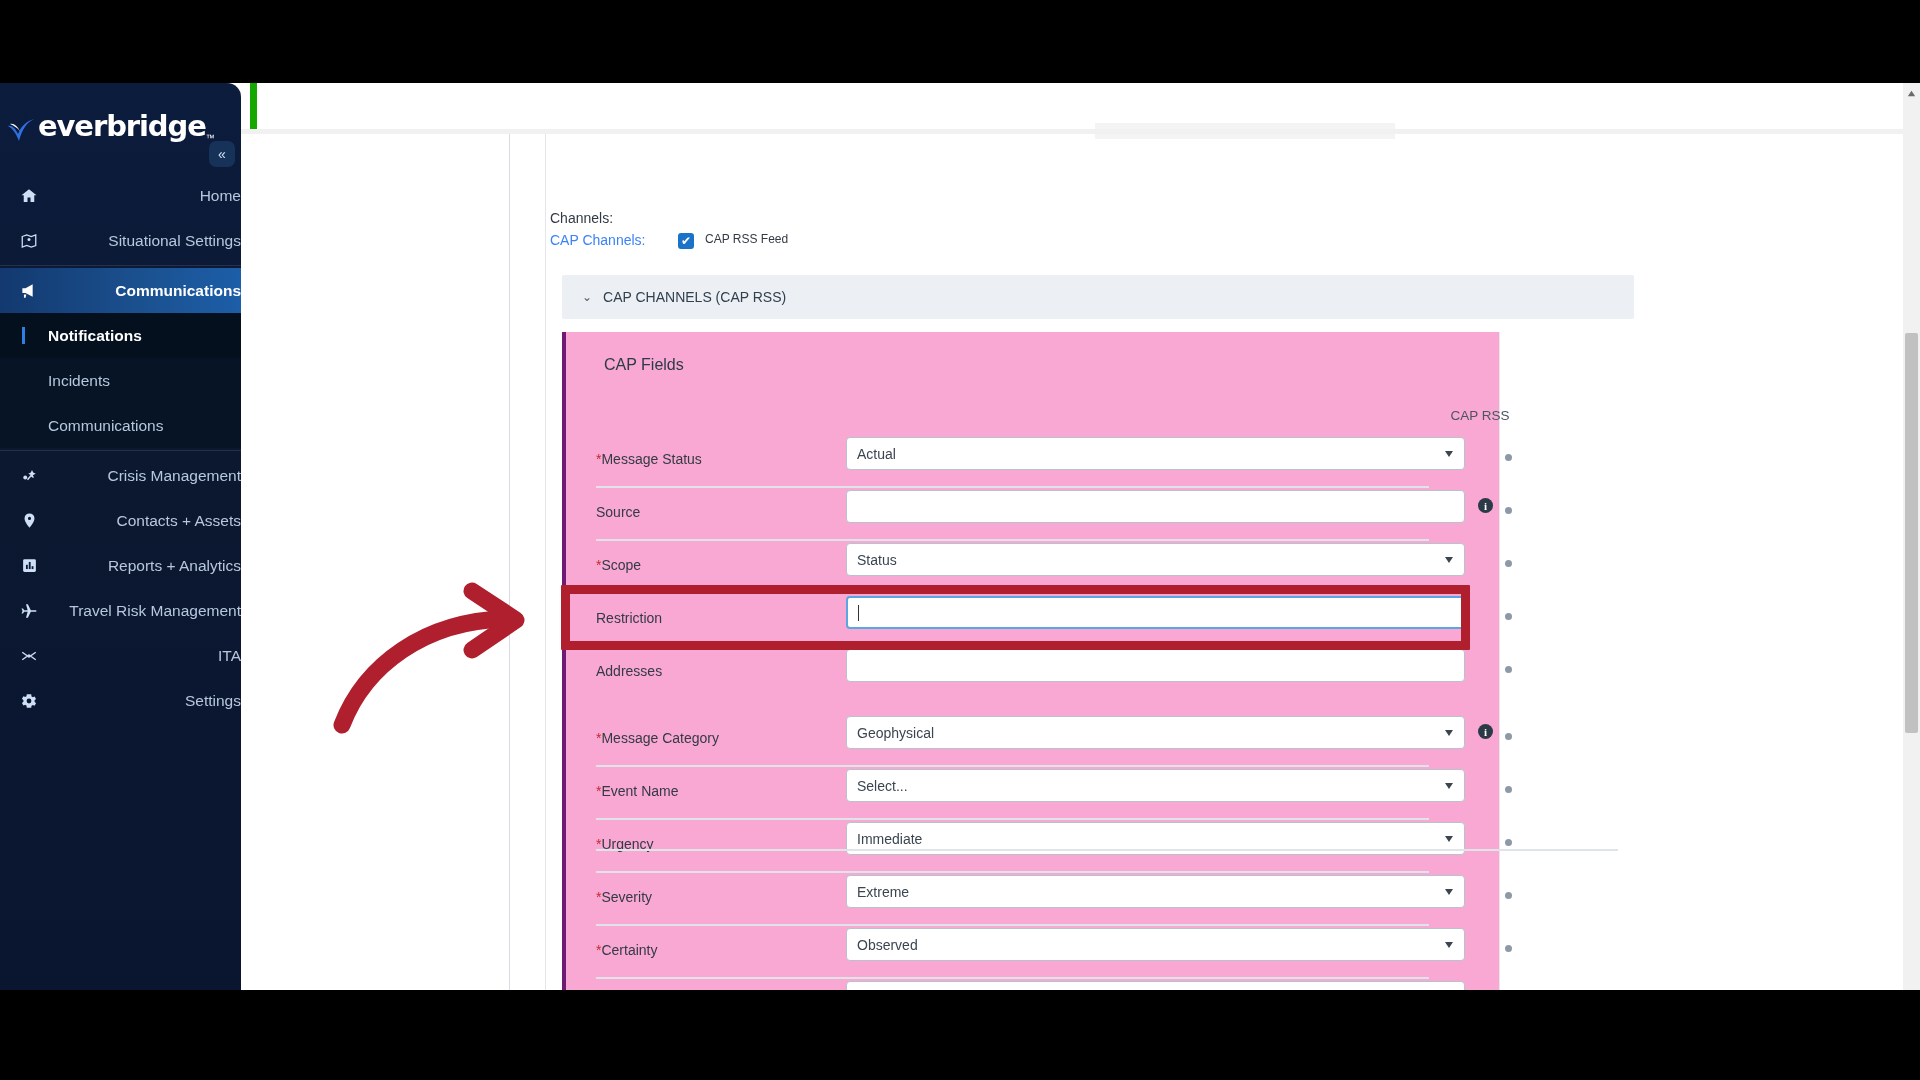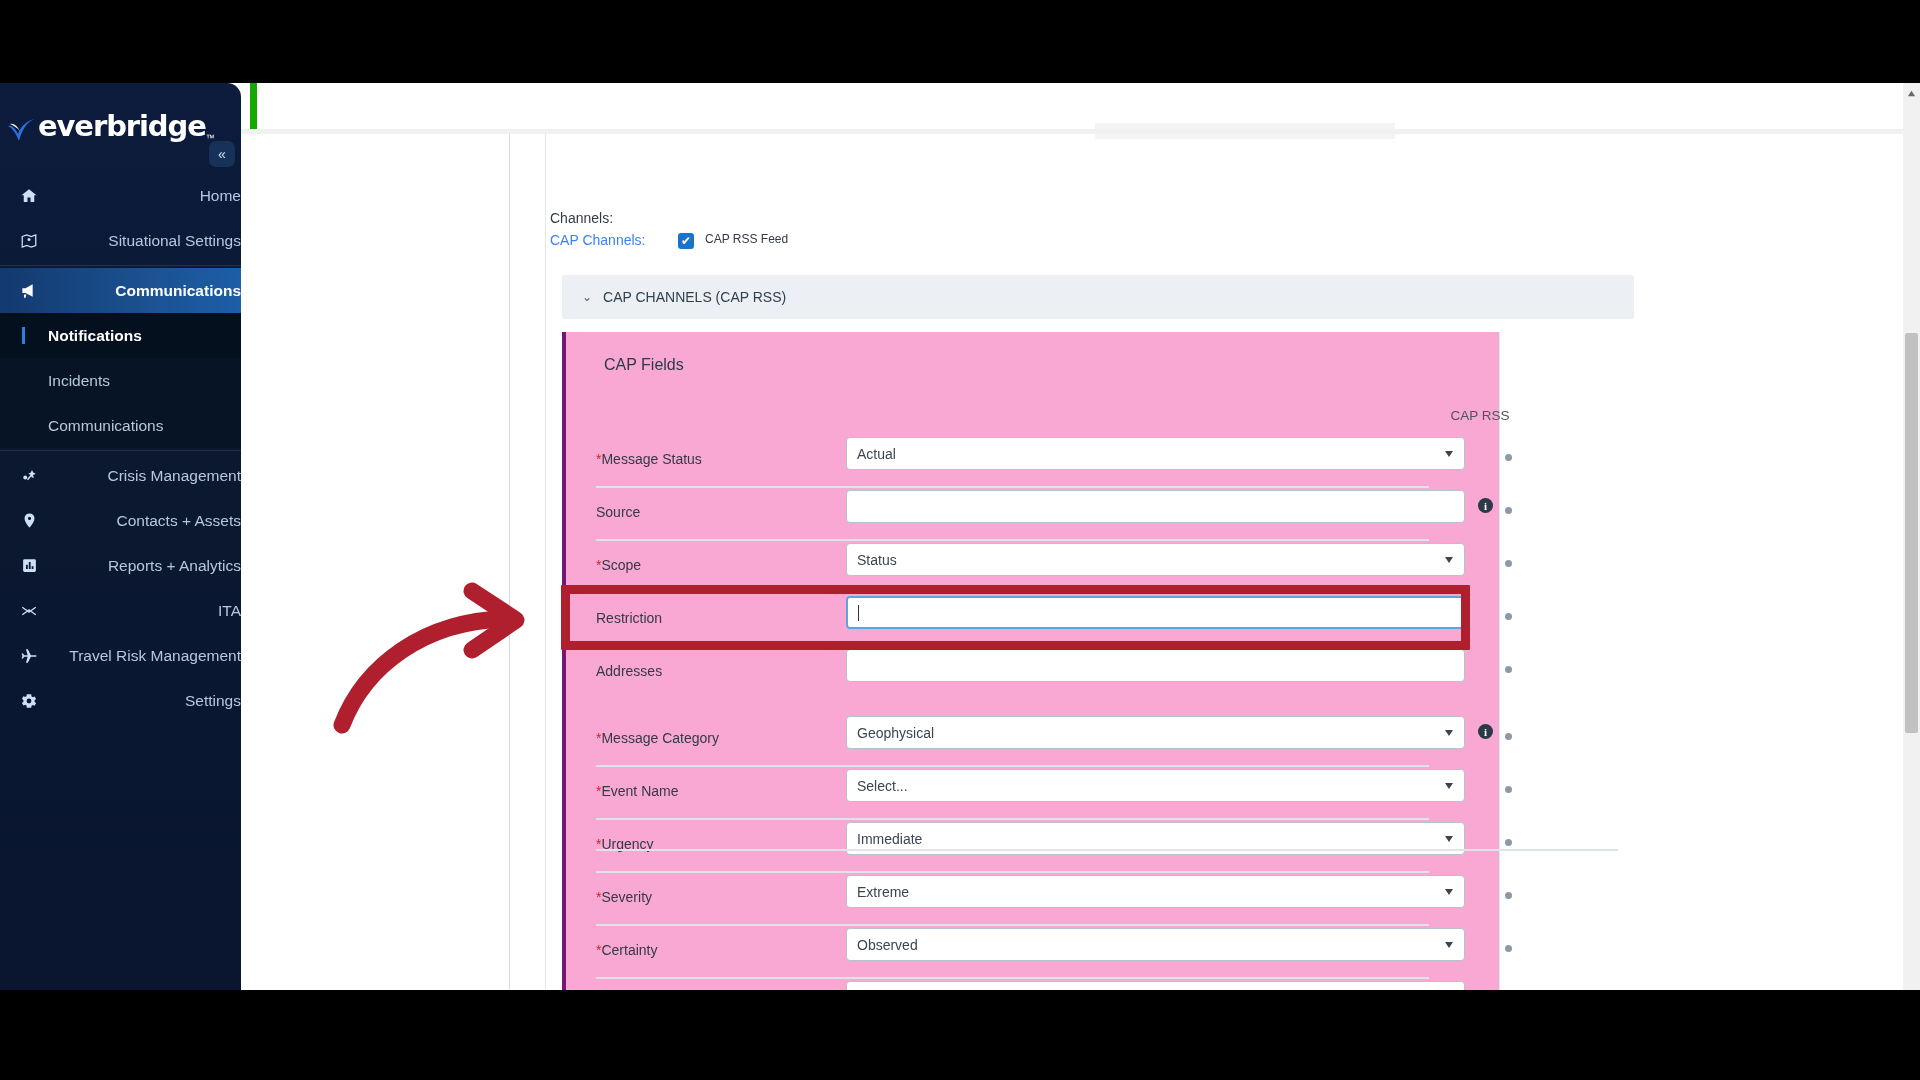--- a/index.html
+++ b/index.html
@@ -229,36 +229,36 @@
                 <rect x="7" y="11" width="2.6" height="6" fill="#0c1c3d"></rect>
                 <rect x="11" y="7" width="2.6" height="10" fill="#0c1c3d"></rect>
                 <rect x="15" y="13" width="2.6" height="4" fill="#0c1c3d"></rect>
               </svg>
           </span>
           <span>Reports + Analytics</span>
         </div>
 
         <div class="nav-item">
           <span class="ic">
+            <svg width="18" height="18" viewBox="0 0 24 24" fill="currentColor">
+                <path d="M21 11h-6.6L10.5 3H8l2.2 8H5.6L4 8.6H2L3.4 12 2 15.4h2L5.6 13h4.6L8 21h2.5l3.9-8H21a1 1 0 100-2z"></path>
+              </svg>
+          </span>
+          <span>Travel Risk Management</span>
+        </div>
+
+        <div class="nav-item">
+          <span class="ic">
             <svg width="18" height="18" viewBox="0 0 24 24" stroke="currentColor" stroke-width="1.8" fill="none">
               <path d="M3 7l7 5-7 5"></path>
                 <path d="M21 7l-7 5 7 5"></path>
                 <circle cx="12" cy="12" r="1.4" fill="currentColor"></circle>
             </svg>
           </span>
           <span>ITA</span>
-        </div>
-
-        <div class="nav-item">
-          <span class="ic">
-            <svg width="18" height="18" viewBox="0 0 24 24" fill="currentColor">
-                <path d="M21 11h-6.6L10.5 3H8l2.2 8H5.6L4 8.6H2L3.4 12 2 15.4h2L5.6 13h4.6L8 21h2.5l3.9-8H21a1 1 0 100-2z"></path>
-              </svg>
-          </span>
-          <span>Travel Risk Management</span>
         </div>
 
         <div class="nav-item">
           <span class="ic">
             <svg width="18" height="18" viewBox="0 0 24 24" fill="currentColor">
                 <path d="M19.4 13a7.6 7.6 0 000-2l2-1.6-2-3.4-2.4 1a7.6 7.6 0 00-1.7-1L15 3H9l-.3 2.6a7.6 7.6 0 00-1.7 1l-2.4-1-2 3.4L4.6 11a7.6 7.6 0 000 2l-2 1.6 2 3.4 2.4-1c.5.4 1.1.7 1.7 1L9 21h6l.3-2.6c.6-.3 1.2-.6 1.7-1l2.4 1 2-3.4zM12 15.2A3.2 3.2 0 1112 8.8a3.2 3.2 0 010 6.4z"></path>
               </svg>
           </span>
           <span>Settings</span>
         </div>

